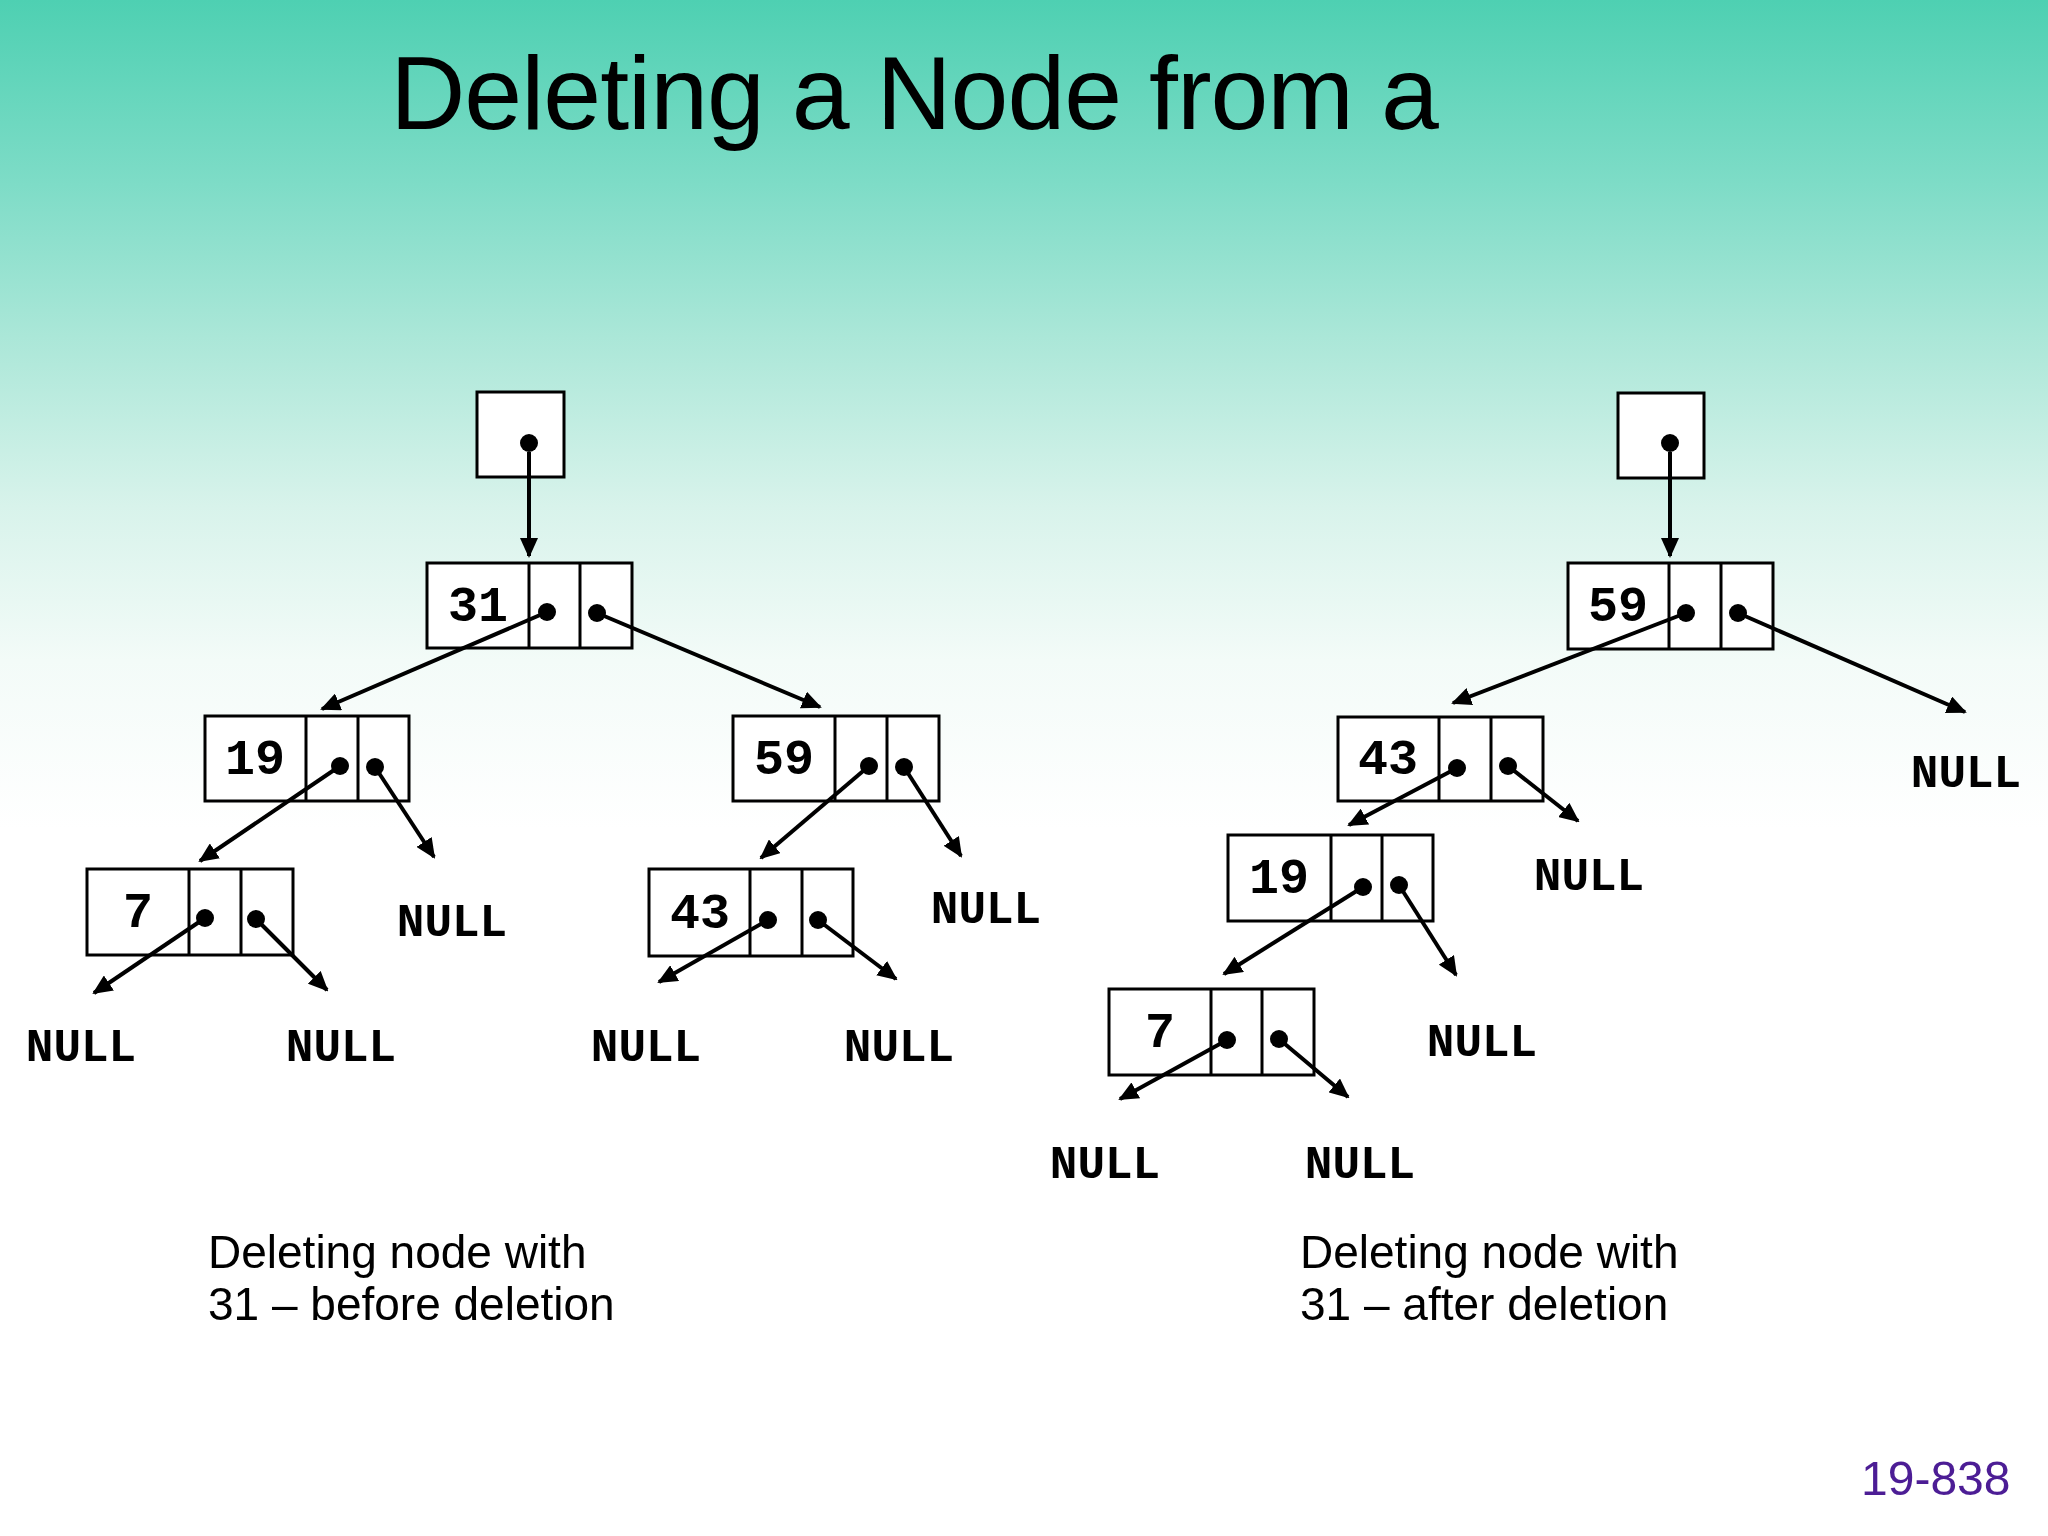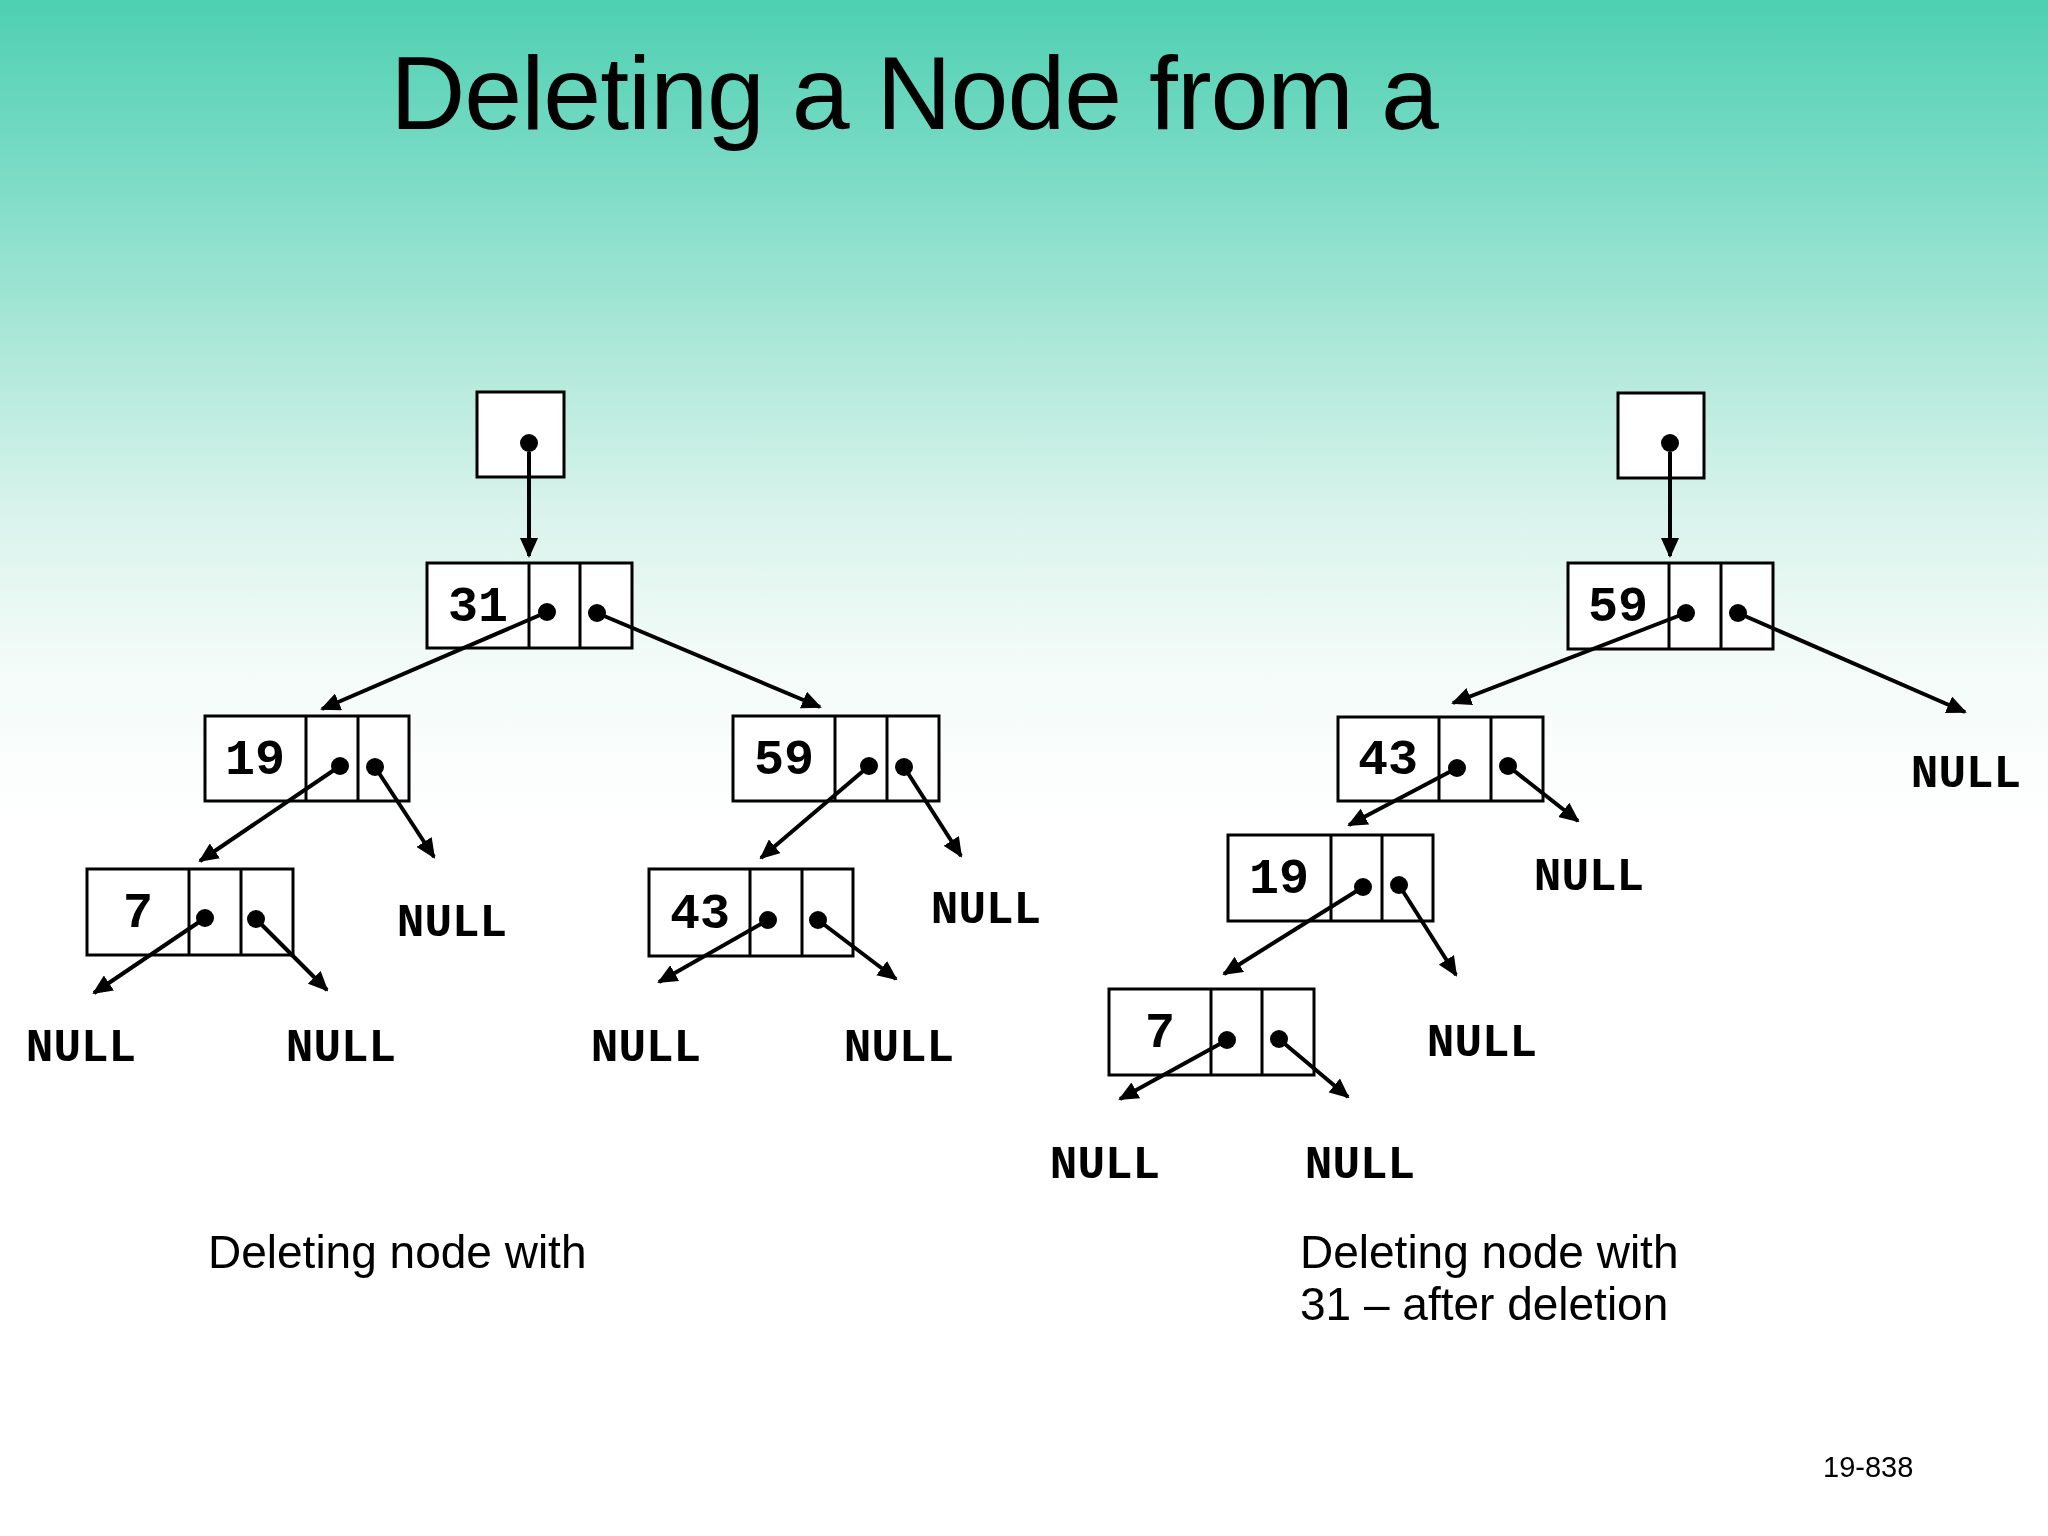--- a/index.html
+++ b/index.html
@@ -8,21 +8,21 @@
     background:linear-gradient(180deg,#4ed0b2 0%,#7edcc7 12%,#abe7d8 22%,#d8f3eb 33%,#f3fbf8 43%,#ffffff 54%,#ffffff 100%);
     font-family:"Liberation Sans",sans-serif;color:#000;
   }
   .title{
     position:absolute;top:33px;left:0;width:1828px;text-align:center;
     font-size:104px;line-height:121px;font-weight:400;letter-spacing:-1px;color:#000;
   }
   .caption{position:absolute;font-weight:normal;font-size:46px;line-height:52px;color:#000}
   #cap-before{left:208px;top:1226px}
   #cap-after{left:1300px;top:1226px}
-  .pageno{position:absolute;left:1823px;top:1451px;font-size:29px;color:#000000}
+  .pageno{position:absolute;left:1861px;top:1451px;font-size:48px;color:#4c1d95}
   svg.diagram{position:absolute;left:0;top:0}
   .box{fill:#ffffff;stroke:#000;stroke-width:3}
   .cell{stroke:#000;stroke-width:3}
   .edge{stroke:#000;stroke-width:4;fill:none}
   .dot{fill:#000}
   .nodeval{font-family:"Liberation Mono",monospace;font-weight:bold;font-size:50px;fill:#000;text-anchor:middle}
   .nulltxt{font-family:"Liberation Mono",monospace;font-weight:bold;font-size:46px;fill:#000;text-anchor:middle}
 </style>
 </head>
 <body>
@@ -146,20 +146,21 @@
     <text class="nulltxt" x="1966" y="775" dominant-baseline="central">NULL</text>
     <text class="nulltxt" x="1589" y="878" dominant-baseline="central">NULL</text>
     <text class="nulltxt" x="1482" y="1044" dominant-baseline="central">NULL</text>
     <text class="nulltxt" x="1105" y="1166" dominant-baseline="central">NULL</text>
     <text class="nulltxt" x="1360" y="1166" dominant-baseline="central">NULL</text>
   </g>
 </svg>
 
 <div class="caption" id="cap-before">
   <div>Deleting node with</div>
+  <div>31 – before deletion</div>
 </div>
 
 <div class="caption" id="cap-after">
   <div>Deleting node with</div>
   <div>31 – after deletion</div>
 </div>
 
 <div class="pageno">19-838</div>
 
 </body></html>

